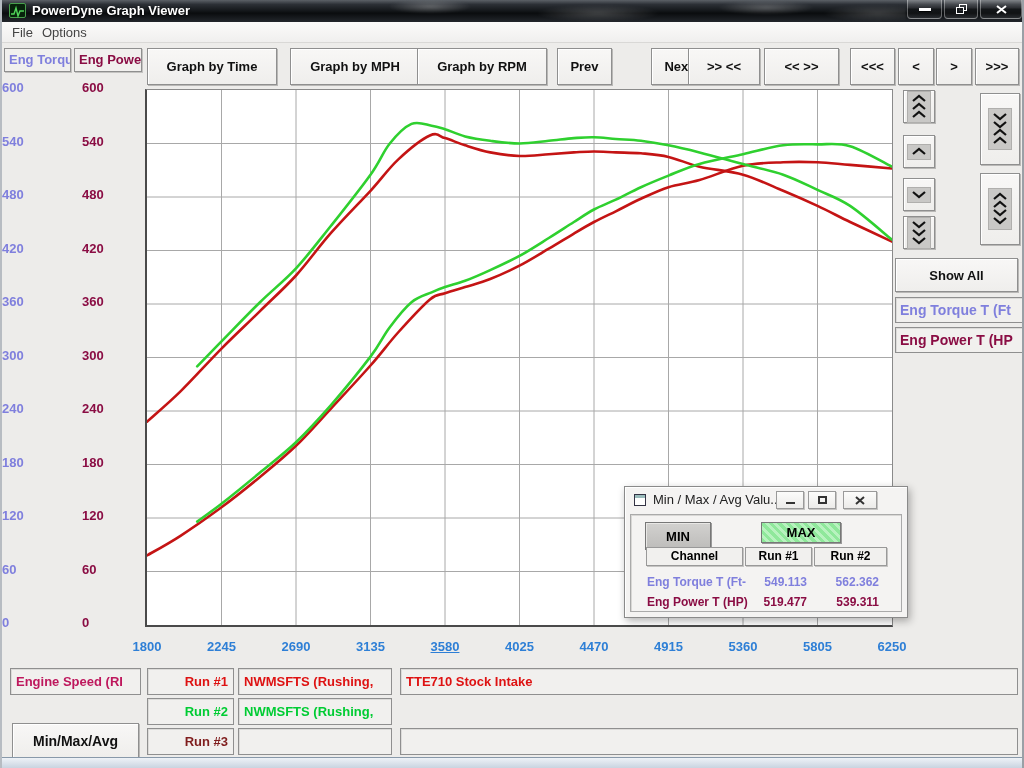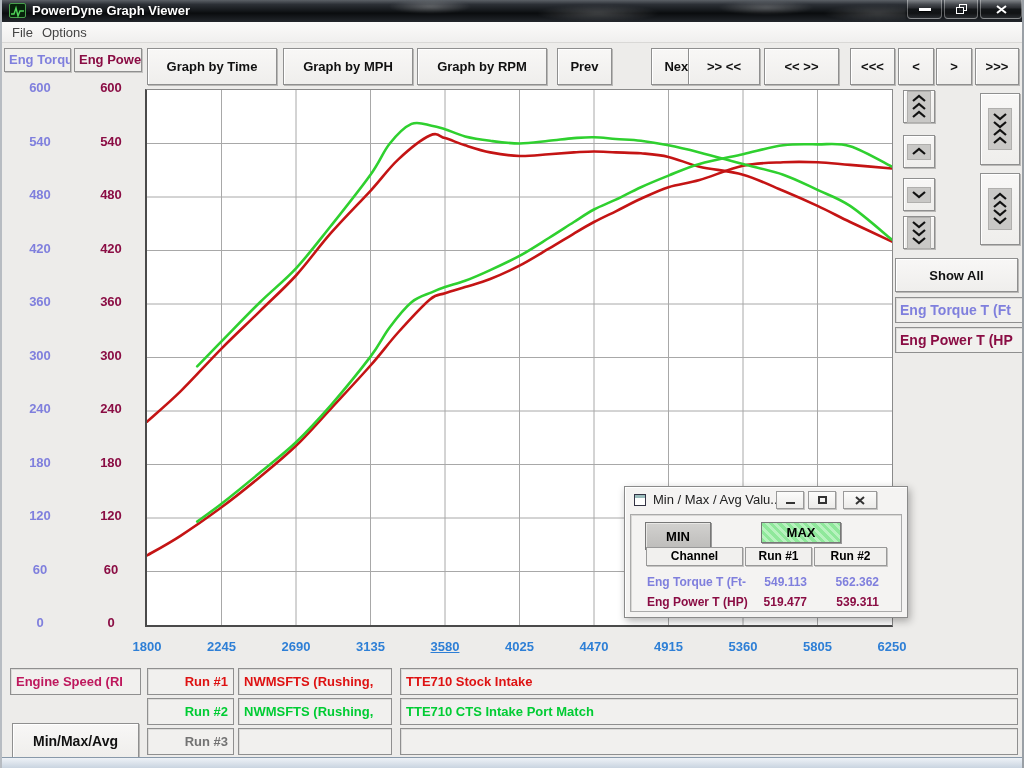--- a/index.html
+++ b/index.html
@@ -43,21 +43,21 @@
     font-weight:bold; font-size:13px; color:#111; cursor:pointer; white-space:nowrap; }
 
   
   .axis-hdr { position:absolute; top:48px; height:24px; background:#f1f0ee;
     border:1px solid #8f8f8f; box-shadow:1px 1px 0 #c4c3c1;
     font-weight:bold; font-size:13px; line-height:22px; padding-left:4px;
     overflow:hidden; white-space:nowrap; }
   #hdr-torque { left:2px;  width:67px; color:#7f7fdd; }
   #hdr-power  { left:72px; width:68px; color:#8a0d44; }
 
-  .ylab { position:absolute; font-size:13px; font-weight:bold; text-align:center; }
+  .ylab { position:absolute; font-size:13px; font-weight:bold; text-align:left; }
   .ylab.t { left:0;  width:76px; color:#7f7fdd; }
   .ylab.p { left:80px; width:58px; color:#8a0d44; }
   .xlab { position:absolute; top:639px; width:70px; text-align:center;
     font-size:13px; font-weight:bold; color:#2e7fd6; }
 
   
   #plot { position:absolute; left:143px; top:89px; width:748px; height:538px; background:#fff;
     border:1px solid #8a8a8a; border-left:2px solid #4a4a4a; border-bottom:2px solid #4a4a4a; }
   #plot svg { display:block; }
 
@@ -96,21 +96,21 @@
   #hdr-run1    { left:114px; width:67px; }
   #hdr-run2    { left:183px; width:73px; }
   .dlg-row-label { position:absolute; left:16px; width:110px; font-weight:bold; font-size:12px; white-space:nowrap; }
   .dlg-val { position:absolute; width:62px; font-weight:bold; font-size:12px; text-align:right; }
   .tq { color:#7f7fdd; } .pw { color:#8a0d44; }
 
   
   .fld { position:absolute; height:27px; background:#f1f0ee; border:1px solid #8f8f8f;
     box-shadow:inset 1px 1px 0 #dcdbd9; font-weight:bold; font-size:13px; line-height:25px;
     padding:0 5px; overflow:hidden; white-space:nowrap; }
-  .run1 { color:#de1212; } .run2 { color:#00cc33; } .run3 { color:#737373; }
+  .run1 { color:#de1212; } .run2 { color:#00cc33; } .run3 { color:#7f1d1d; }
   #engine-speed { left:8px; top:668px; width:131px; color:#be185d; }
   #minmaxavg { left:10px; top:723px; width:127px; height:35px; font-size:14px; }
   #bottom-strip { position:absolute; left:0; top:757px; width:1024px; height:11px;
     border-top:1px solid #8899aa; background:linear-gradient(180deg,#eef2f7,#c9d4e0); }
 </style>
 </head>
 <body>
 
 <div id="app">
 
@@ -138,21 +138,21 @@
     </div>
   </div>
 
   <div id="menubar">
     <span class="menu-item" style="left:6px;">File</span>
     <span class="menu-item" style="left:36px;">Options</span>
   </div>
 
   <div id="toolbar">
       <button class="btn" style="left: 145px; top: 48px; width: 130px; height: 37px;">Graph by Time</button>
-      <button class="btn" style="left: 281px; top: 48px; width: 130px; height: 37px;">Graph by MPH</button>
+      <button class="btn" style="left: 288px; top: 48px; width: 130px; height: 37px;">Graph by MPH</button>
       <button class="btn" style="left: 415px; top: 48px; width: 130px; height: 37px;">Graph by RPM</button>
       <button class="btn" style="left: 555px; top: 48px; width: 55px; height: 37px;">Prev</button>
       <button class="btn" style="left: 617px; top: 48px; width: 55px; height: 37px; margin-left: 32px;">Next</button>
       <button class="btn" style="left: 686px; top: 48px; width: 72px; height: 37px;">&gt;&gt; &lt;&lt;</button>
       <button class="btn" style="left: 762px; top: 48px; width: 75px; height: 37px;">&lt;&lt; &gt;&gt;</button>
       <button class="btn" style="left: 848px; top: 48px; width: 45px; height: 37px;">&lt;&lt;&lt;</button>
       <button class="btn" style="left: 896px; top: 48px; width: 36px; height: 37px;">&lt;</button>
       <button class="btn" style="left: 934px; top: 48px; width: 36px; height: 37px;">&gt;</button>
       <button class="btn" style="left: 973px; top: 48px; width: 44px; height: 37px;">&gt;&gt;&gt;</button>
     </div>
@@ -318,19 +318,18 @@
 
   <div class="fld run1" style="left:145px;top:668px;width:87px;text-align:right;">Run #1</div>
   <div class="fld run2" style="left:145px;top:698px;width:87px;text-align:right;">Run #2</div>
   <div class="fld run3" style="left:145px;top:728px;width:87px;text-align:right;">Run #3</div>
 
   <div class="fld run1" style="left:236px;top:668px;width:154px;">NWMSFTS (Rushing,</div>
   <div class="fld run2" style="left:236px;top:698px;width:154px;">NWMSFTS (Rushing,</div>
   <div class="fld run3" style="left:236px;top:728px;width:154px;"></div>
 
   <div class="fld run1" style="left:398px;top:668px;width:618px;">TTE710 Stock Intake</div>
-  <div class="fld run2" style="left:398px;top:698px;width:618px;">TTE710 CTS Intake Port Match</div>
   <div class="fld run3" style="left:398px;top:728px;width:618px;"></div>
 
   <button class="btn" id="minmaxavg">Min/Max/Avg</button>
 
   <div id="bottom-strip"></div>
 </div>
 
 </body></html>

